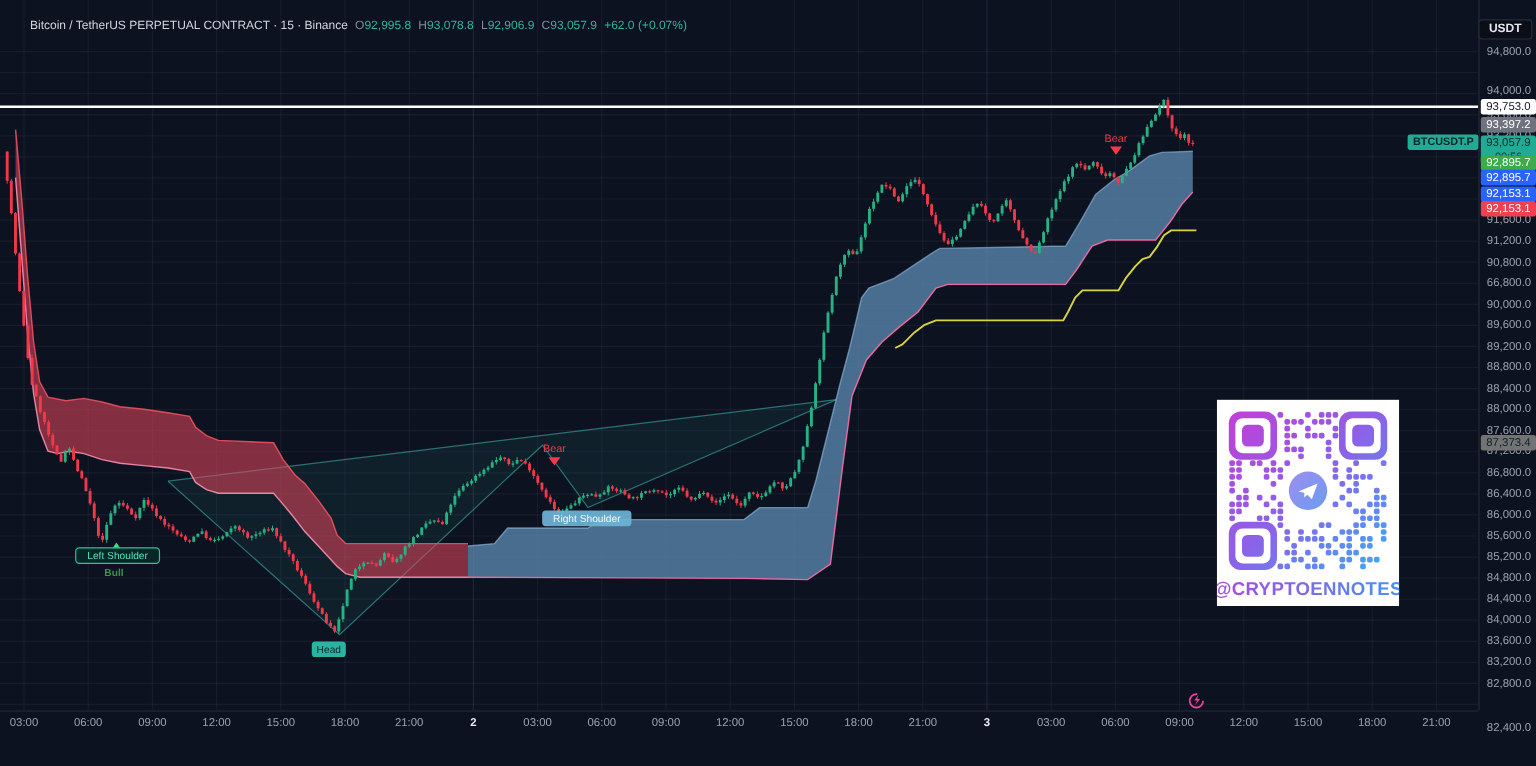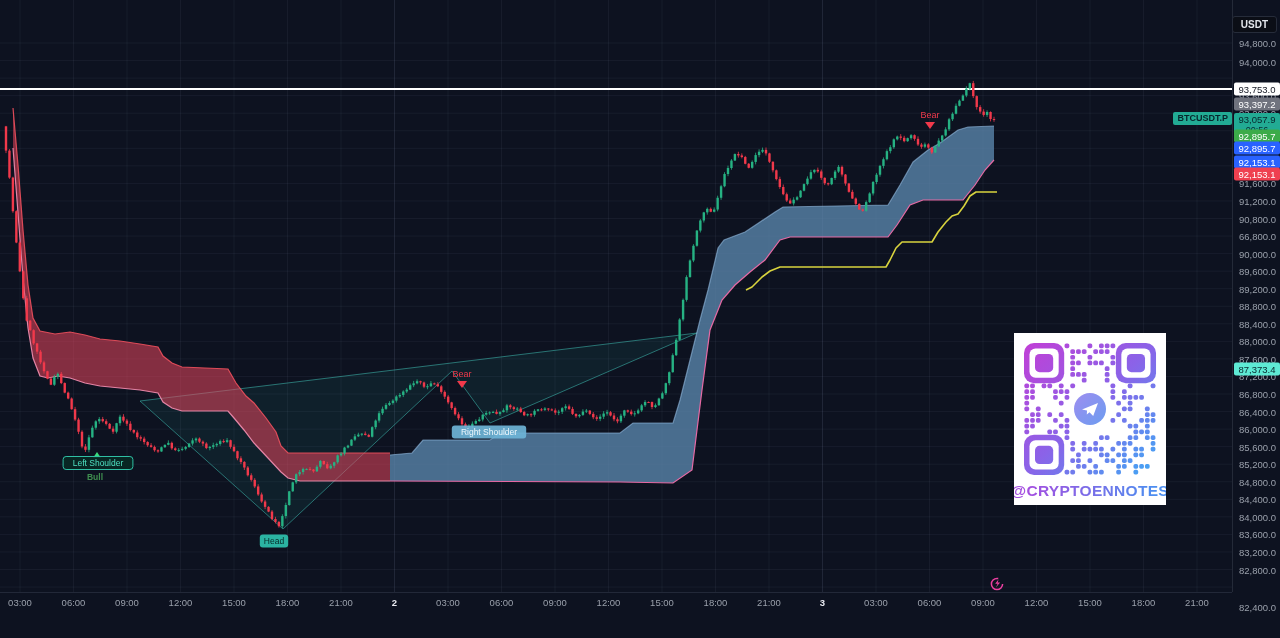--- a/index.html
+++ b/index.html
@@ -699,26 +699,27 @@
         <rect x="451.8" y="425.5" width="74.39999999999999" height="13" rx="3" fill="rgba(110,180,215,0.92)" stroke="none" stroke-width="1"></rect>
         <text x="489" y="435" text-anchor="middle" font-size="8.5" fill="#eef8fd">Right Shoulder</text>
       </g>
       <g>
         <circle cx="997" cy="584" r="5.6" stroke="#ec3fa0" stroke-width="1.5" fill="none" stroke-dasharray="27 8"></circle>
         <path d="M998.6 579.2 l-3.4 4.6 h2.4 l-1.7 3.8 l4.2 -5.2 h-2.4 z" fill="#ec3fa0"></path>
       </g>
     </svg>
 
 
+  <div class="symrow"><span>Bitcoin / TetherUS PERPETUAL CONTRACT · 15 · Binance</span><span class="lab">O</span><span class="val">92,995.8</span><span class="lab">H</span><span class="val">93,078.8</span><span class="lab">L</span><span class="val">92,906.9</span><span class="lab">C</span><span class="val">93,057.9</span><span class="chg">+62.0 (+0.07%)</span></div>
 
   <div class="price-axis" id="price-axis">
     <div class="usdt-badge">USDT</div>
   <div class="tick" style="top: 43px;">94,800.0</div>
       <div class="tick" style="top: 60.55px; margin-top: 29px;">94,400.0</div>
-      <div class="tick" style="top: 62px;">94,000.0</div>
+      <div class="tick" style="top: 76px;">94,000.0</div>
       <div class="tick" style="top: 95.65px;">93,600.0</div>
       <div class="tick" style="top: 113.2px;">93,200.0</div>
       <div class="tick" style="top: 130.75px;">92,800.0</div>
       <div class="tick" style="top: 148.3px;">92,400.0</div>
       <div class="tick" style="top: 165.85px;">92,000.0</div>
       <div class="tick" style="top: 183.4px;">91,600.0</div>
       <div class="tick" style="top: 200.95px;">91,200.0</div>
       <div class="tick" style="top: 218.5px;">90,800.0</div>
       <div class="tick" style="top: 236.05px;">66,800.0</div>
       <div class="tick" style="top: 253.6px;">90,000.0</div>
@@ -741,21 +742,21 @@
       <div class="tick" style="top: 551.95px;">83,200.0</div>
       <div class="tick" style="top: 569.5px;">82,800.0</div>
       <div class="tick" style="top: 587.05px; margin-top: 20px;">82,400.0</div>
       <div class="pbadge" style="top: 89px; background: rgb(255, 255, 255); color: rgb(19, 23, 34);">93,753.0</div>
       <div class="pbadge" style="top: 104px; background: rgb(112, 115, 126); color: rgb(255, 255, 255);">93,397.2</div>
       <div class="pbadge" style="top: 125px; background: rgb(34, 171, 148); color: rgb(7, 38, 44);">93,057.9<span class="sub">00:56</span></div>
       <div class="pbadge" style="top: 136px; background: rgb(60, 171, 73); color: rgb(255, 255, 255);">92,895.7</div>
       <div class="pbadge" style="top: 148px; background: rgb(41, 98, 255); color: rgb(255, 255, 255);">92,895.7</div>
       <div class="pbadge" style="top: 162px; background: rgb(41, 98, 255); color: rgb(255, 255, 255);">92,153.1</div>
       <div class="pbadge" style="top: 174px; background: rgb(239, 64, 80); color: rgb(255, 255, 255);">92,153.1</div>
-      <div class="pbadge" style="top: 369px; background: #5eead4; color: rgb(7, 38, 44);">87,373.4</div>
+      <div class="pbadge" style="top: 369px; background: #737373; color: rgb(7, 38, 44);">87,373.4</div>
     </div>
 
   <div class="sym-label">BTCUSDT.P</div>
 
   <div class="time-axis" id="time-axis">
       <div class="tlabel" style="left: 20px;">03:00</div>
       <div class="tlabel" style="left: 73.5px;">06:00</div>
       <div class="tlabel" style="left: 127px;">09:00</div>
       <div class="tlabel" style="left: 180.5px;">12:00</div>
       <div class="tlabel" style="left: 234px;">15:00</div>

